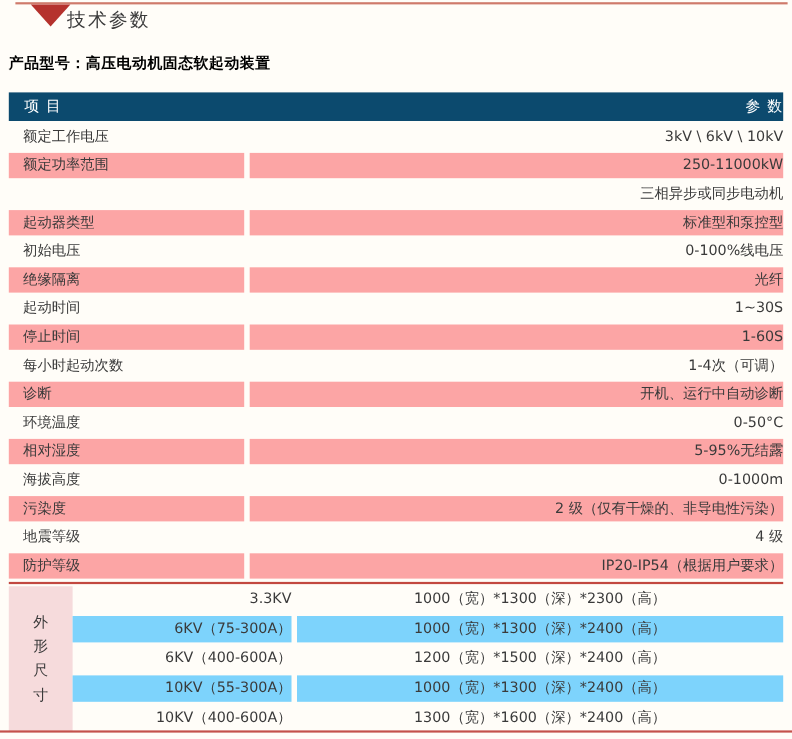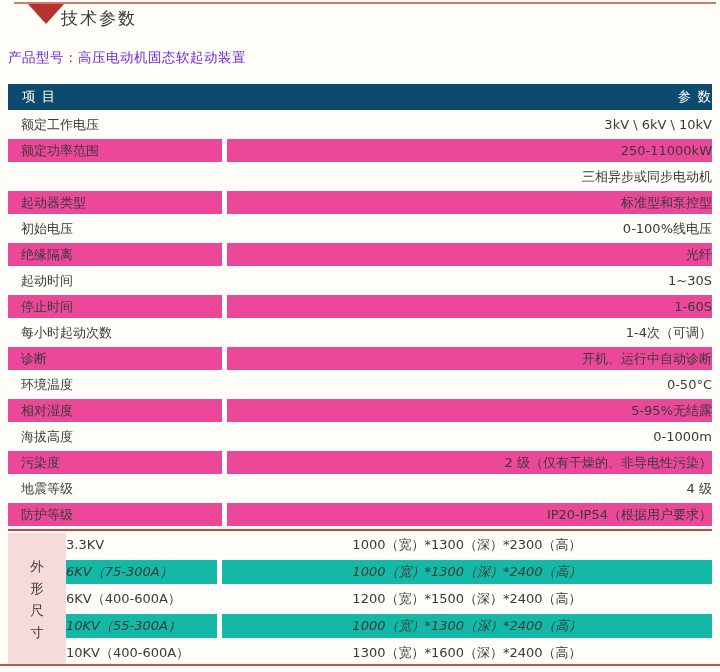--- a/index.html
+++ b/index.html
@@ -16,50 +16,50 @@
     position:absolute;top:4px;left:28px;width:0;height:0;
     border-left:18px solid transparent;border-right:18px solid transparent;
     border-top:20px solid #b5322d;
   }
   .page-title{
     position:absolute;top:7px;left:61px;
     font-size:17px;letter-spacing:2px;color:#3b3b3b;
   }
   .product-line{
     position:absolute;top:49px;left:8px;
-    font-size:13.5px;font-weight:normal;color:#6d28d9;letter-spacing:0.5px;
+    font-size:13.5px;font-weight:bold;color:#000000;letter-spacing:0.5px;
   }
   .spec-table{position:absolute;top:84px;left:8px;width:704px;}
   .thead{
     display:flex;height:26px;background:#0c4a6e;color:#ffffff;
     align-items:center;font-size:13.5px;
   }
   .th-item{width:214px;padding-left:14px;box-sizing:border-box;letter-spacing:1px;}
   .th-value{flex:1;text-align:right;letter-spacing:1px;}
   .row{display:flex;height:23px;margin-top:3px;font-size:13px;}
   .cell-item{
     width:214px;padding-left:13px;box-sizing:border-box;
     line-height:23px;white-space:nowrap;
   }
   .col-gap{width:5px;}
   .cell-value{flex:1;text-align:right;line-height:23px;white-space:nowrap;}
-  .row.pink .cell-item,.row.pink .cell-value{background:#ec4899;}
+  .row.pink .cell-item,.row.pink .cell-value{background:#fca5a5;}
   .sep-line{margin-top:3px;height:2px;background:#c24840;}
   .dims{display:flex;margin-top:2px;}
   .dim-label{
     width:58px;background:#f6dbdc;
     display:flex;flex-direction:column;justify-content:center;align-items:center;
     font-size:13.5px;line-height:22px;letter-spacing:0;
   }
   .dim-rows{flex:1;display:flex;flex-direction:column;}
   .dim-row{display:flex;height:24px;margin-bottom:3px;font-size:13px;}
   .dim-row:last-child{margin-bottom:0;}
-  .dim-model{width:151px;text-align:left;line-height:24px;white-space:nowrap;}
+  .dim-model{width:151px;text-align:right;line-height:24px;white-space:nowrap;padding-left:48px;}
   .dim-value{flex:1;text-align:center;line-height:24px;white-space:nowrap;}
-  .dim-row.pink .dim-model,.dim-row.pink .dim-value{background:#14b8a6;font-style:italic;}
+  .dim-row.pink .dim-model,.dim-row.pink .dim-value{background:#7dd3fc;}
   .bottom-line{position:absolute;top:664px;left:0;width:720px;height:2px;background:#c4514b;}
 </style>
 </head>
 <body>
 
 <div class="page">
   <div class="top-line"></div>
   <div class="triangle"></div>
   <div class="page-title">技术参数</div>
   <div class="product-line">产品型号：高压电动机固态软起动装置</div>

